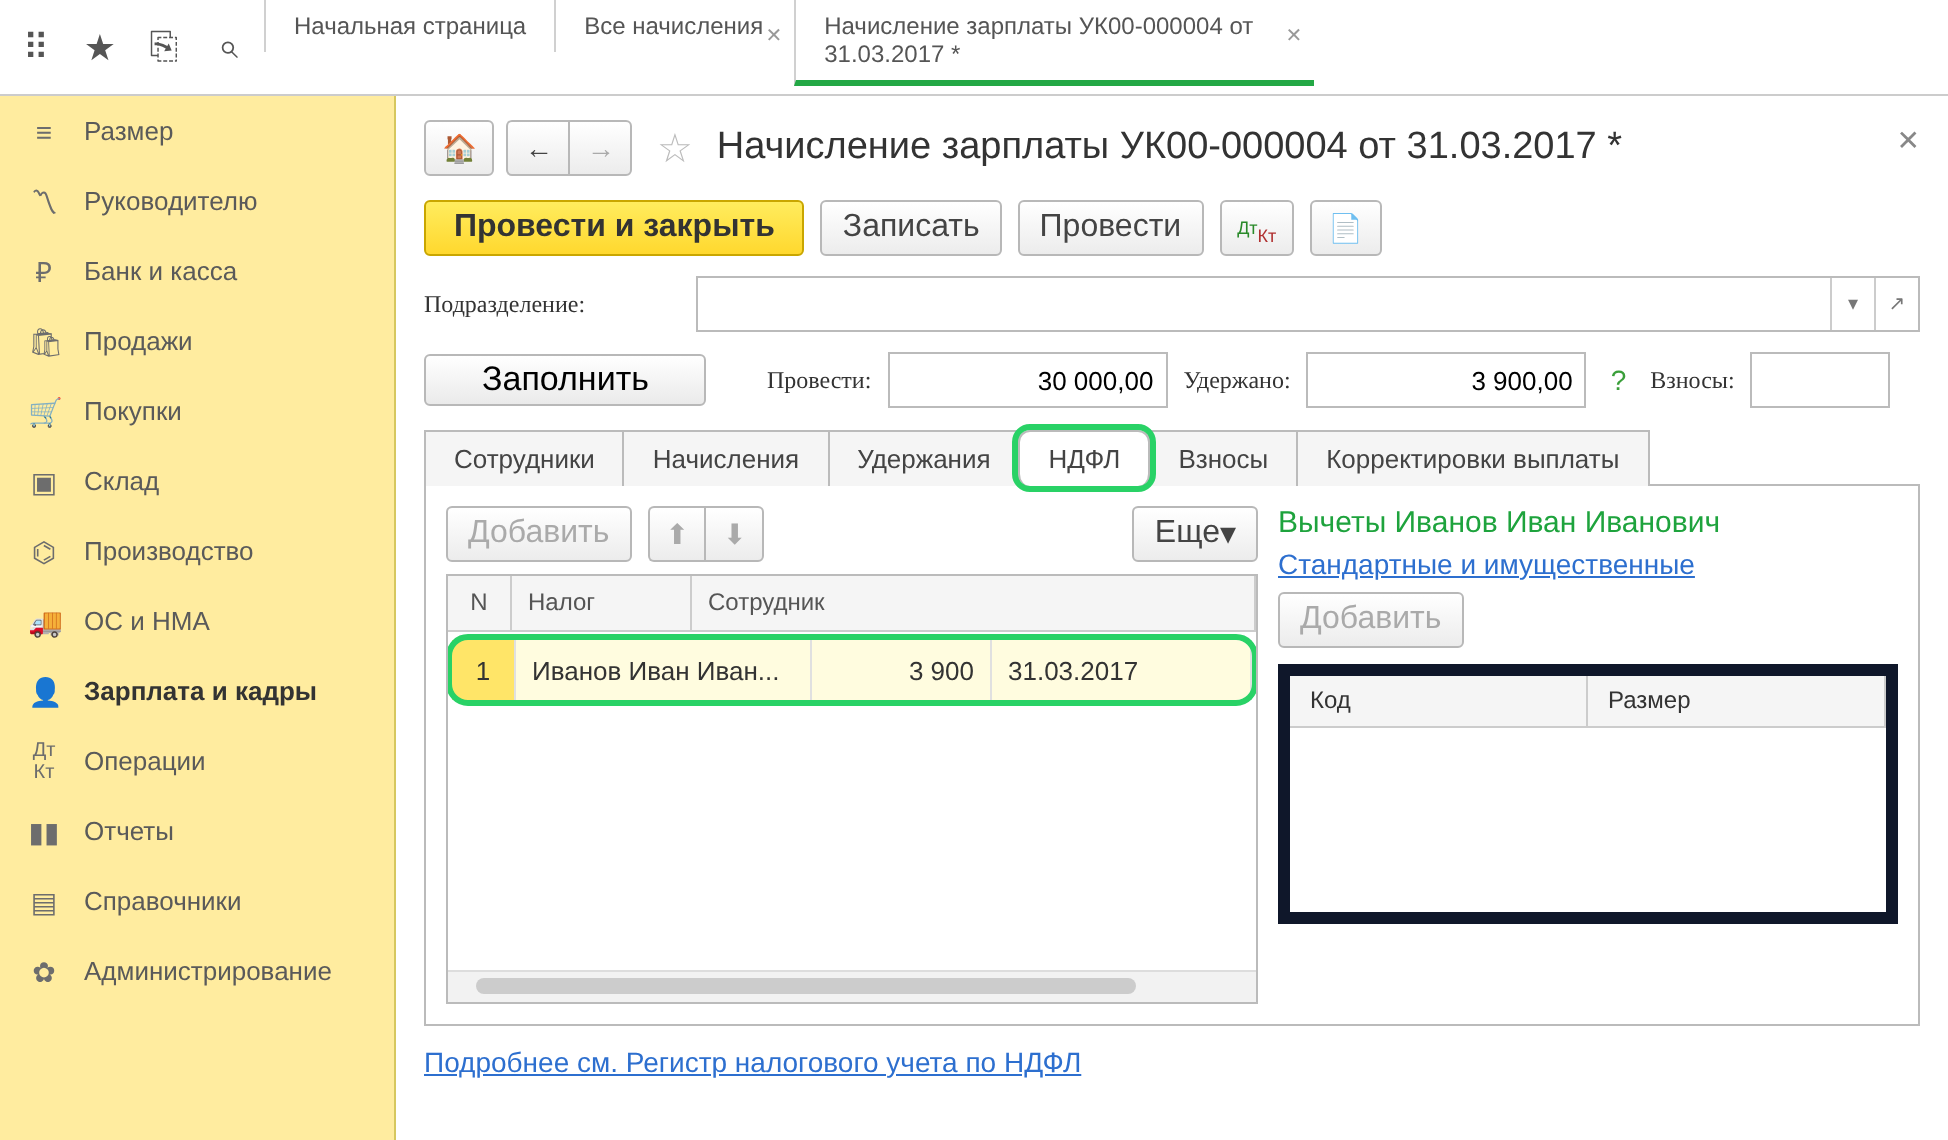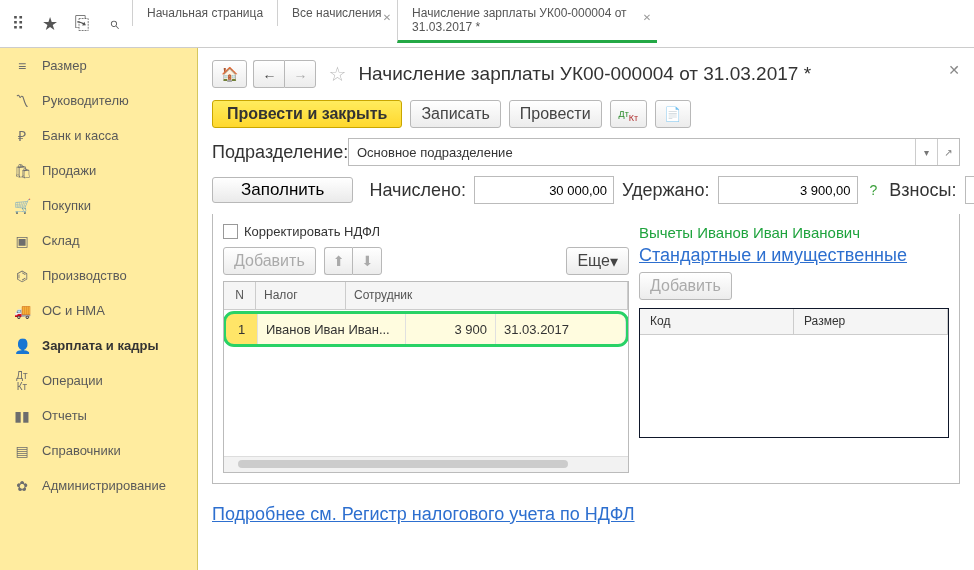--- a/index.html
+++ b/index.html
@@ -29,21 +29,21 @@
 .btn-group .btn { border-radius: 0; border-right: none;}
 .btn-group .btn:first-child { border-radius: 3px 0 0 3px;}
 .btn-group .btn:last-child { border-radius: 0 3px 3px 0; border-right: 1px solid #b8b8b8;}
 .star { font-size: 20px; color: #bbb; padding: 0 6px; }
 .title { font-size: 19px; color: #333; font-weight: normal; }
 .close-x { position: absolute; right: 14px; top: 14px; color: #888; cursor: pointer; font-size: 14px;}
 
 .action-row { display: flex; gap: 8px; margin-bottom: 10px; align-items: center; }
 .btn.primary { background: linear-gradient(#ffec5e,#ffd82e); border-color: #c9a600; font-weight: bold; color: #333; padding: 0 14px; }
 
-.label { font-size: 18px; color: #333; }
+.label { font-size: 12px; color: #333; font-family: Liberation Serif, serif; }
 
 .field-row { display: flex; align-items: center; gap: 8px; margin-bottom: 10px; }
 .dropdown { border: 1px solid #bbb; height: 28px; display: flex; align-items: center; padding: 0 8px; font-size: 13px; position: relative; }
 .dropdown .dd-btns { position: absolute; right: 0; top: 0; height: 100%; display: flex; }
 .dd-cell { border-left: 1px solid #ccc; width: 22px; display: flex; align-items: center; justify-content: center; color: #777; font-size: 10px; cursor: pointer; }
 
 .fill-btn { border: 1px solid #b8b8b8; background: linear-gradient(#fff,#eaeaea); font-size: 17px; font-weight: normal; padding: 2px 28px; border-radius: 3px; cursor: pointer; }
 
 .num-input { border: 1px solid #bbb; height: 28px; padding: 0 6px; text-align: right; font-size: 13px; width: 140px; }
 
@@ -72,23 +72,23 @@
 .td.emp { flex: 1;}
 .td.tax { width: 90px; justify-content: flex-end;}
 .td.date { width: 130px;}
 .trow.hl { outline: 3px solid #29d266; border-radius: 8px; margin: 4px 2px; background: #fffcdf; }
 .trow.hl .td.n { background: #ffe568; }
 
 .hscroll { height: 16px; background: #f2f2f2; border-top: 1px solid #ddd; position: relative; }
 .hscroll::before { content: ''; position: absolute; left: 14px; right: 60px; top: 3px; height: 8px; background: #ccc; border-radius: 4px; }
 
 .sub-title { color: #1ea33d; font-size: 15px; margin-bottom: 4px; }
-.lnk { color: #2d6fcf; text-decoration: underline; font-size: 18px; cursor: pointer; }
-
-.rtable { border: 1px solid #0f172a; margin-top: 8px; height: 130px;}
+.lnk { color: #2d6fcf; text-decoration: underline; font-size: 14px; cursor: pointer; }
+
+.rtable { border: 6px solid #0f172a; margin-top: 8px; height: 130px;}
 .rthead { display: flex; background: #f5f5f5; border-bottom: 1px solid #ccc; height: 26px;}
 .rth { border-right: 1px solid #ccc; padding: 5px 10px; font-size: 12px; flex: 1;}
 
 .footer-links { margin-top: 10px; }
 .footer-links .lnk { display: block; margin-bottom: 8px; }
 
 .btn.disabled { color: #aaa; }
 .qmark { color: #3a9f3a; font-size: 14px; padding: 0 4px;}
 </style>
 </head>
@@ -189,47 +189,50 @@
       <button class="btn primary">Провести и закрыть</button>
       <button class="btn">Записать</button>
       <button class="btn">Провести</button>
       <button class="btn ic" style="font-size:9px;line-height:9px;color:#b03030"><span style="color:#2a8a2a">Дт</span><br>Кт</button>
       <button class="btn ic">📄</button>
     </div>
 
     <div class="field-row">
       <span class="label" style="width:128px">Подразделение:</span>
       <div class="dropdown" style="flex:1">
-        <span>Основное подразделение</span>
         <div class="dd-btns">
           <span class="dd-cell">▾</span>
           <span class="dd-cell">↗</span>
         </div>
       </div>
     </div>
 
     <div class="field-row">
       <button class="fill-btn">Заполнить</button>
       <span style="width:14px"></span>
-      <span class="label">Начислено:</span>
+      <span class="label">Провести:</span>
       <input class="num-input" value="30 000,00" style="">
       <span class="label">Удержано:</span>
       <input class="num-input" value="3 900,00" style="">
       <span class="qmark">?</span>
       <span class="label">Взносы:</span>
       <input class="num-input" style="width: 70px;" value="">
     </div>
 
+    <div class="tabbar">
+      <div class="tab">Сотрудники</div>
+      <div class="tab">Начисления</div>
+      <div class="tab">Удержания</div>
+      <div class="tab active hl">НДФЛ</div>
+      <div class="tab">Взносы</div>
+      <div class="tab">Корректировки выплаты</div>
+    </div>
 
     <div class="tab-body">
       <div class="left-pane">
-        <div class="chk-row">
-          <span class="chkbox"></span>
-          <span>Корректировать НДФЛ</span>
-        </div>
         <div class="action-row" style="margin-bottom:6px">
           <button class="btn disabled">Добавить</button>
           <div class="btn-group">
             <button class="btn ic disabled">⬆</button>
             <button class="btn ic disabled">⬇</button>
           </div>
           <span style="flex:1"></span>
           <button class="btn"><span>Еще</span> ▾</button>
         </div>
         <div class="table">
@@ -257,17 +260,17 @@
         </div>
         <div class="rtable">
           <div class="rthead">
             <div class="rth">Код</div>
             <div class="rth">Размер</div>
           </div>
         </div>
       </div>
     </div>
 
-    <div style="margin-top:20px">
+    <div style="margin-top:10px">
       <span class="lnk">Подробнее см. Регистр налогового учета по НДФЛ</span>
     </div>
   </div>
 </div>
 
 </body></html>

